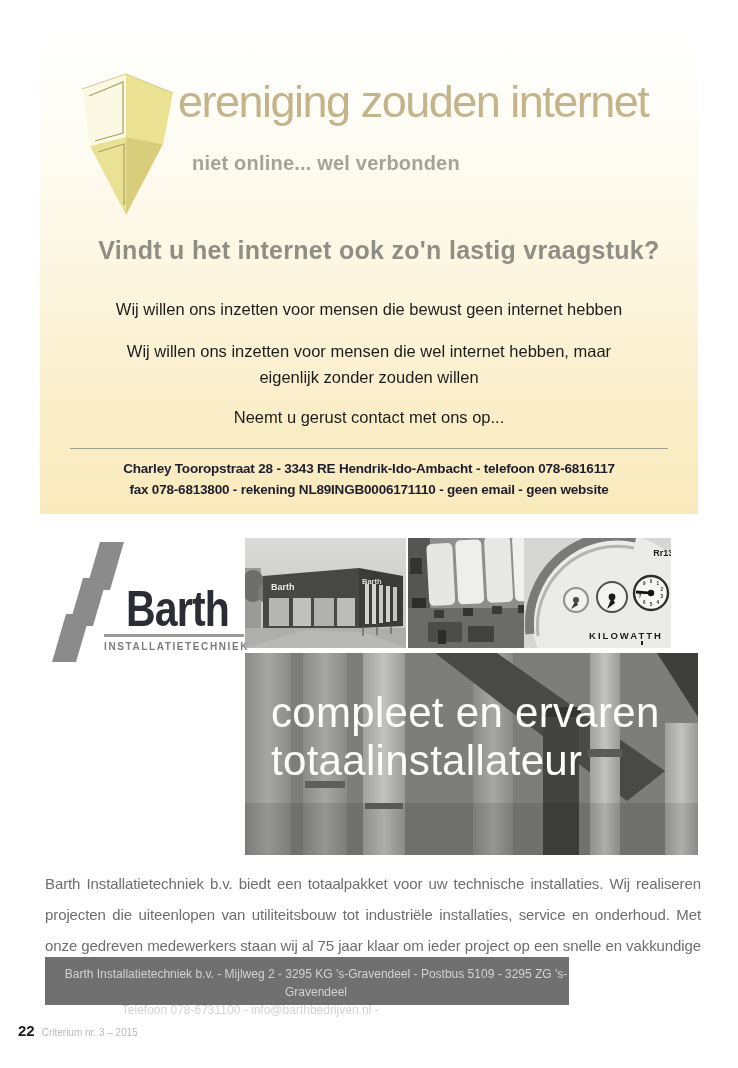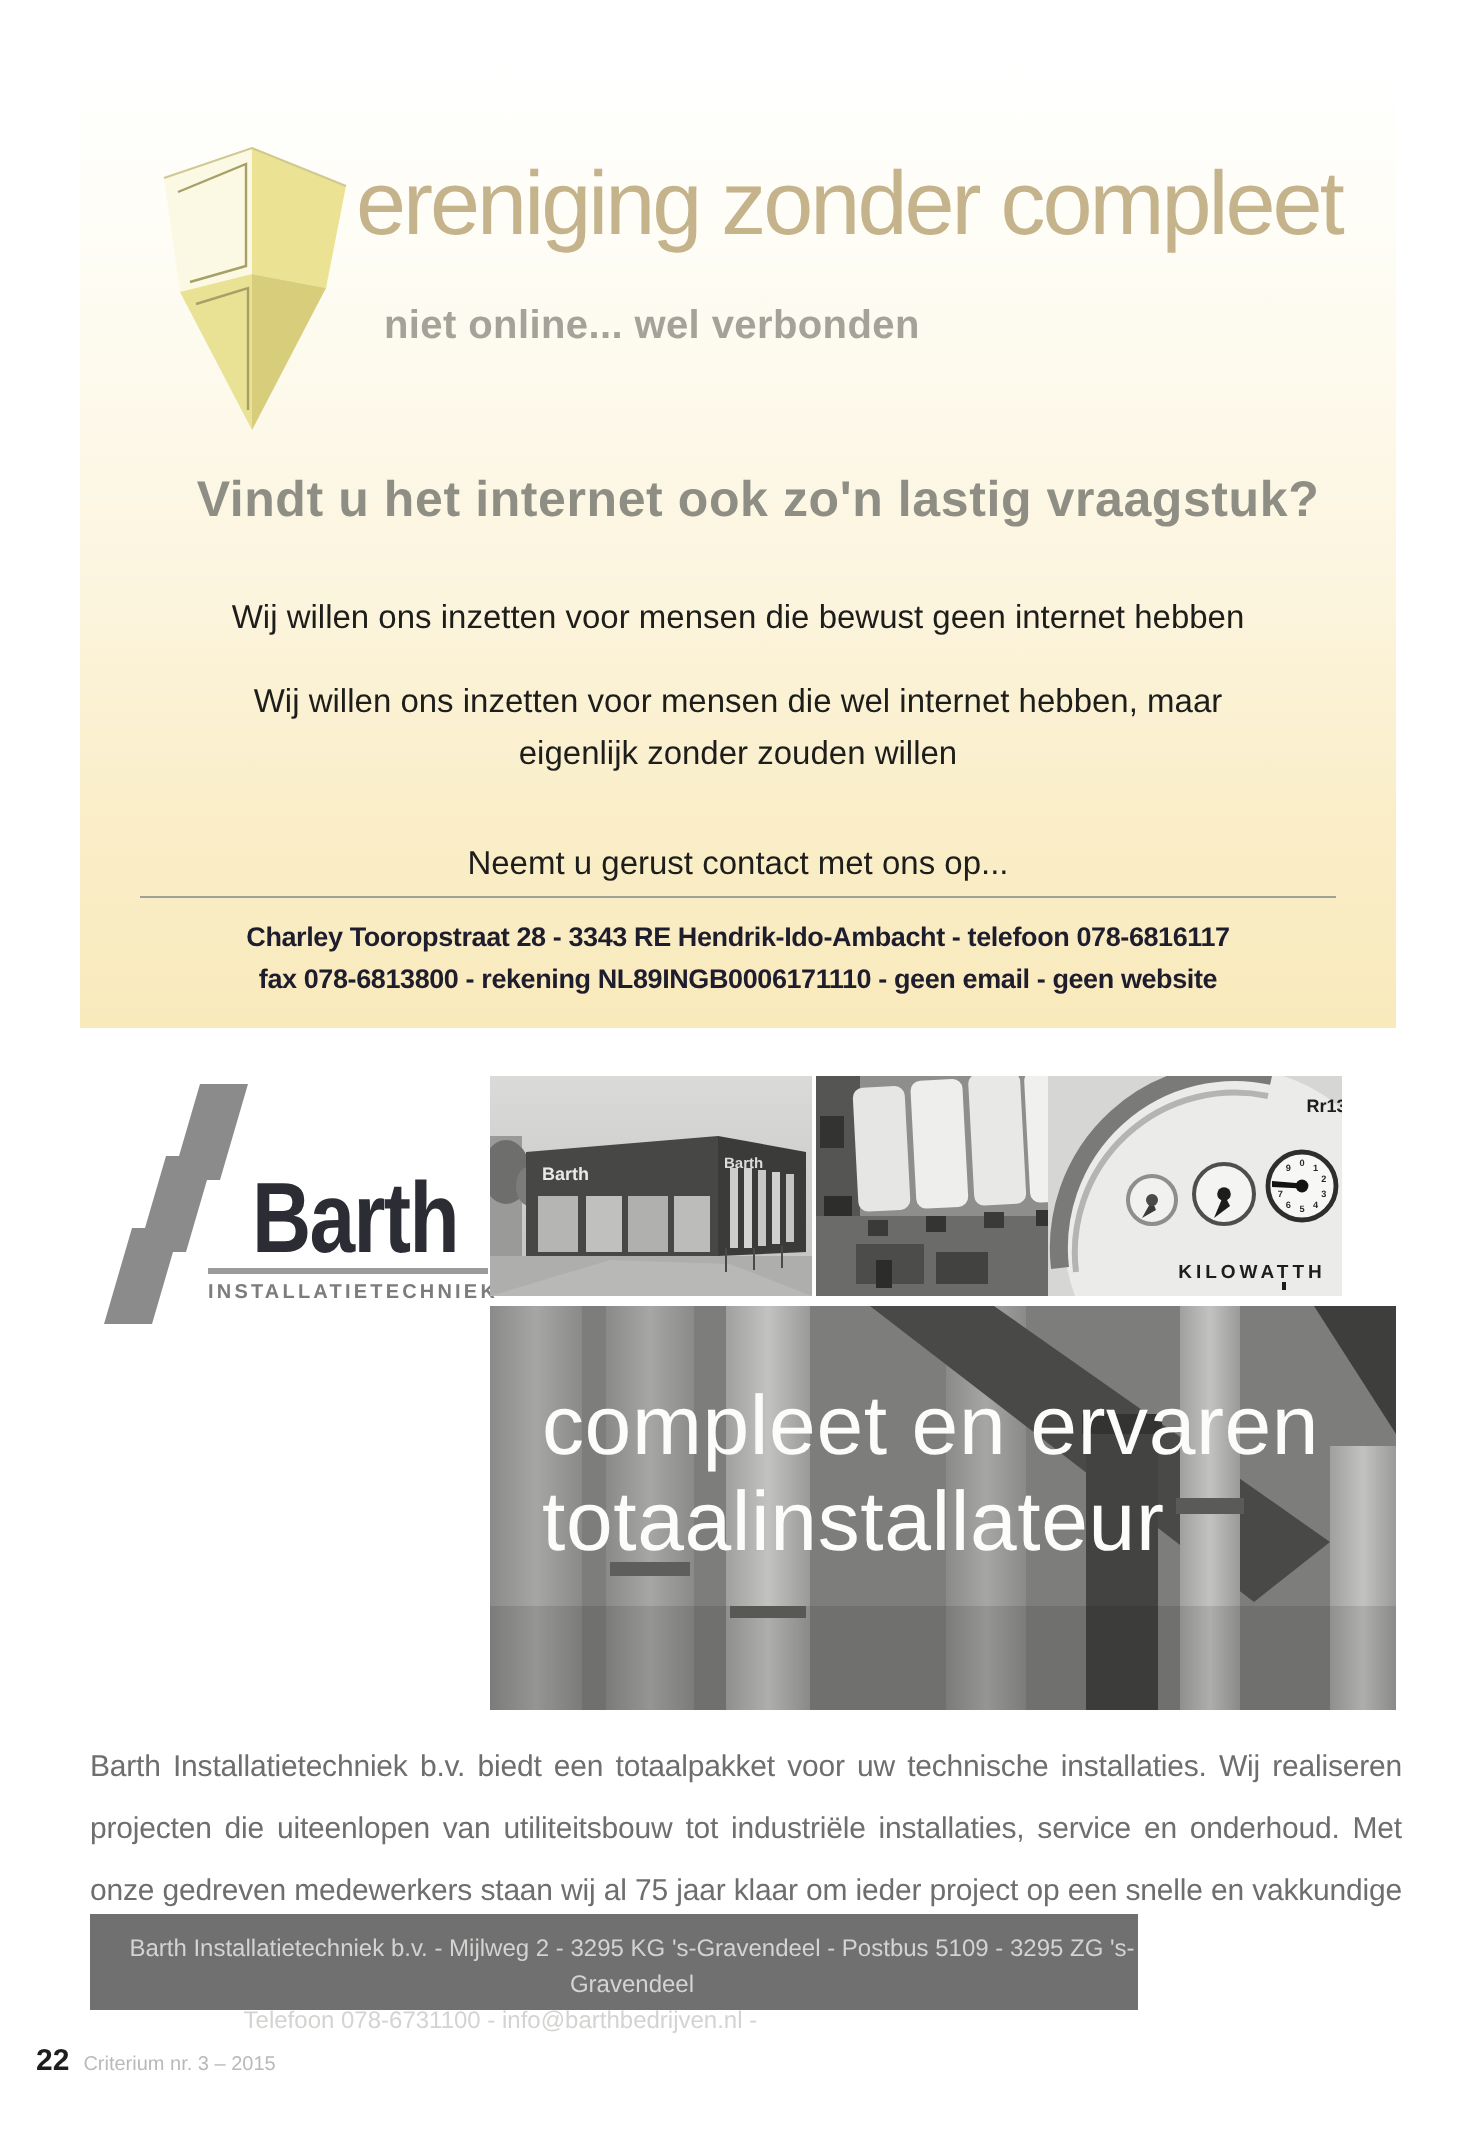--- a/index.html
+++ b/index.html
@@ -20,21 +20,21 @@
     color:#c4b38b; font-weight:400; white-space:nowrap;
   }
   .vzi-tagline { left:152px; top:124px; font-size:20px; color:#a5a399; font-weight:700; letter-spacing:0.2px; }
   .vzi-headline {
     left:0; top:208px; width:100%; text-align:center;
     font-size:25px; color:#8f8e84; font-weight:700; letter-spacing:0.3px;padding-left:20px;
   }
   .vzi-body { left:0; width:100%; text-align:center; font-size:16.5px; color:#1d1d1b; line-height:26px; }
   .vzi-body-1 { top:268px; }
   .vzi-body-2 { top:310px; left:69px; width:520px; }
-  .vzi-body-3 { top:391px; }
+  .vzi-body-3 { top:376px; }
   .vzi-rule { left:30px; top:420px; width:598px; height:1px; background:#a2a198; }
   .vzi-contact {
     left:0; top:430px; width:100%; text-align:center;
     font-size:13.5px; font-weight:700; color:#1d1d2e; line-height:21px; letter-spacing:-0.2px;
   }
 
   
   .barth-logo { left:42px; top:536px; width:205px; height:128px; }
   .barth-mark { left:10px; top:2px; }
   .barth-name {
@@ -81,21 +81,21 @@
     <svg class="abs" style="left:32px; top:38px;" width="110" height="152" viewBox="0 0 110 150">
       <polygon points="10,22 54,7 54,70 18,79" fill="#fbf9e4"></polygon>
       <polygon points="54,7 101,26 91,77 54,70" fill="#ece293"></polygon>
       <polygon points="18,79 54,70 54,148" fill="#e9e194"></polygon>
       <polygon points="54,70 91,77 54,148" fill="#d8cd7b"></polygon>
       <polyline points="17,29 51,15 51,66 23,74" fill="none" stroke="#a6a065" stroke-width="1.2"></polyline>
       <polyline points="26,85 52,77 52,138" fill="none" stroke="#a6a065" stroke-width="1.2"></polyline>
       <polyline points="10,22 54,7 101,26" fill="none" stroke="#cfc98f" stroke-width="1"></polyline>
     </svg>
 
-    <div class="abs vzi-wordmark">ereniging zonder compleet</div>
+    <div class="abs vzi-wordmark">ereniging zouden internet</div>
     <div class="abs vzi-tagline">niet online... wel verbonden</div>
     <div class="abs vzi-headline">Vindt u het internet ook zo'n lastig vraagstuk?</div>
 
     <p class="abs vzi-body vzi-body-1">Wij willen ons inzetten voor mensen die bewust geen internet hebben</p>
     <p class="abs vzi-body vzi-body-2">Wij willen ons inzetten voor mensen die wel internet hebben, maar eigenlijk zonder zouden willen</p>
     <p class="abs vzi-body vzi-body-3">Neemt u gerust contact met ons op...</p>
 
     <div class="abs vzi-rule"></div>
 
     <div class="abs vzi-contact">

